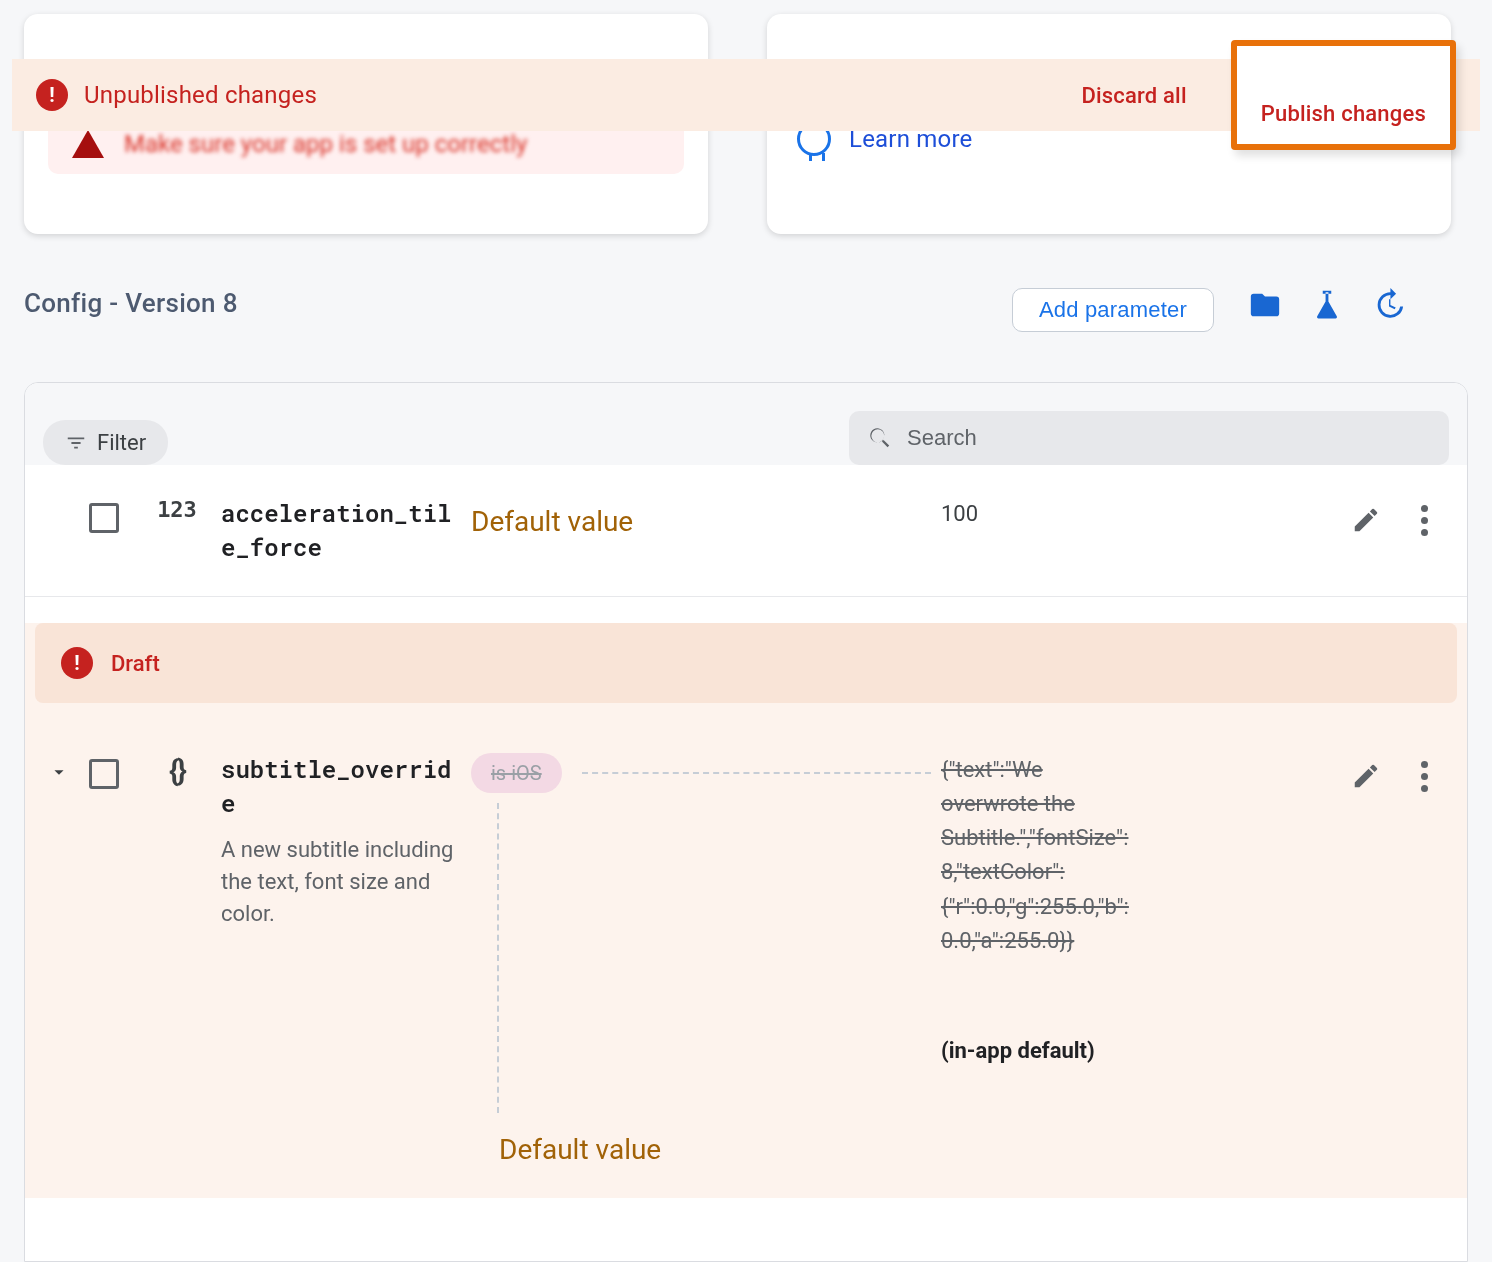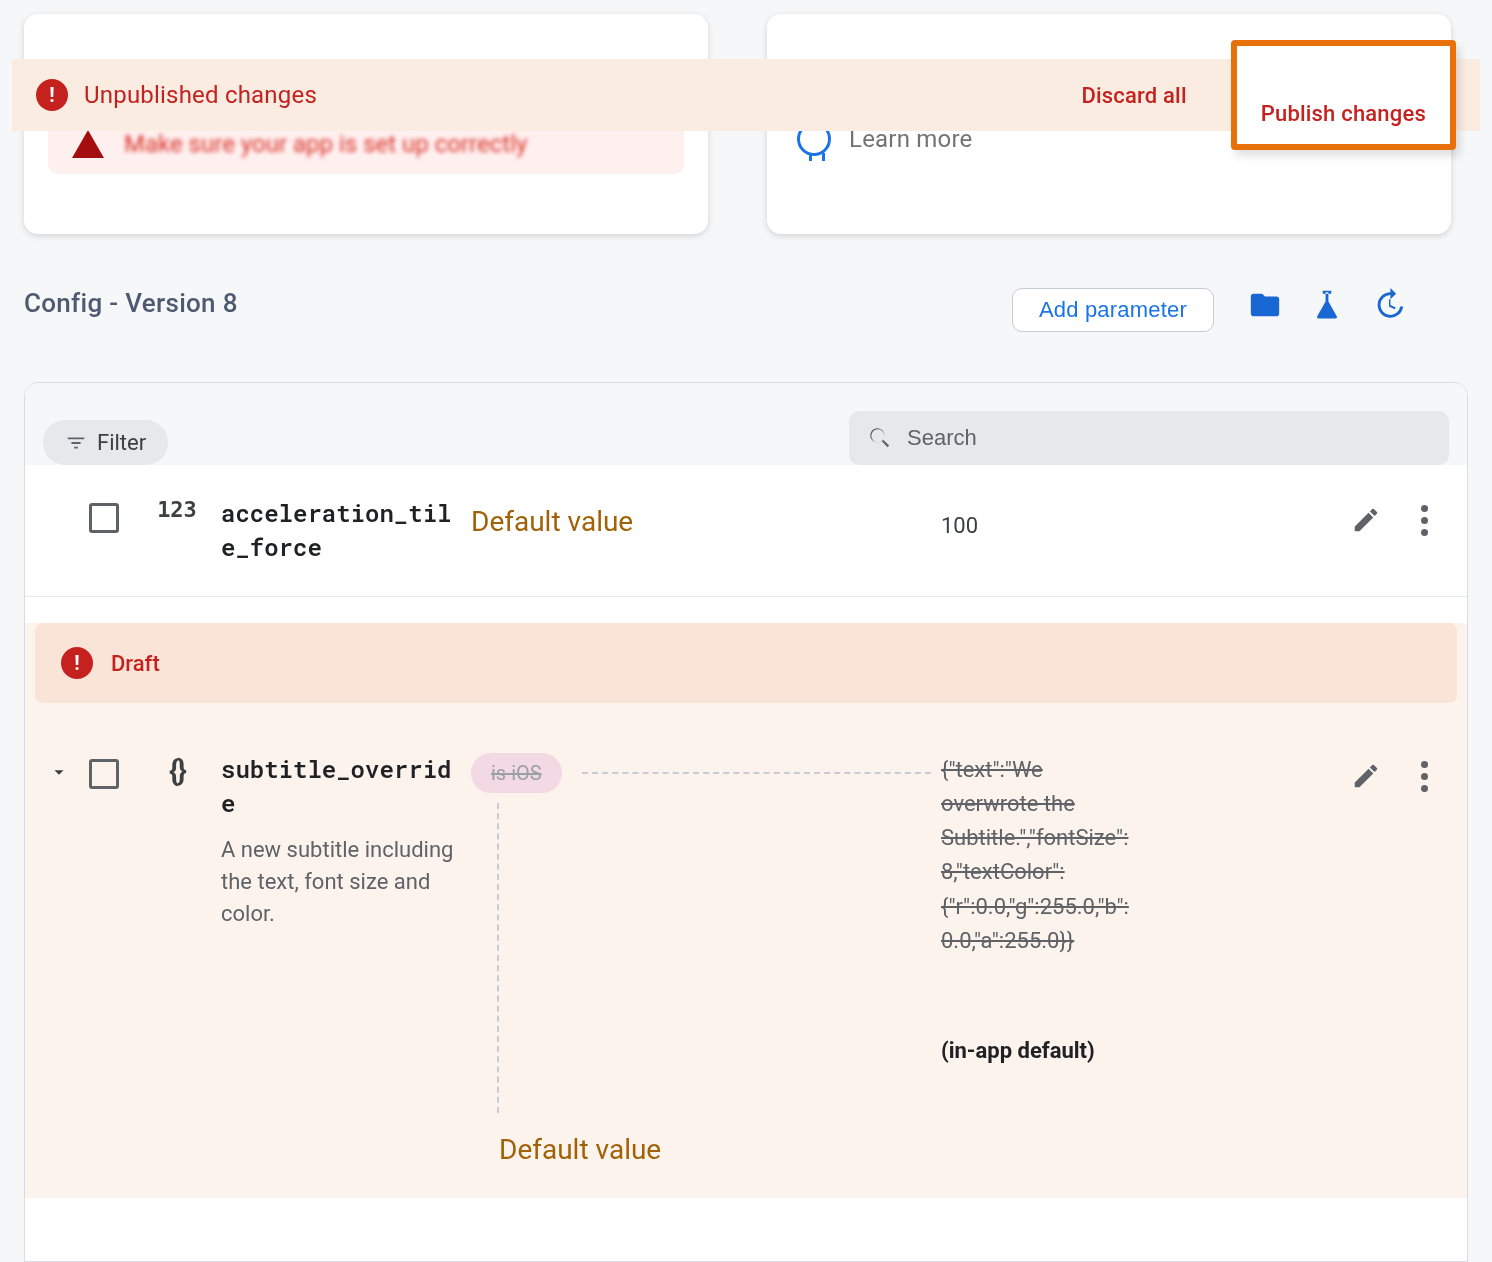--- a/index.html
+++ b/index.html
@@ -79,21 +79,21 @@
   .right-inner {
     display:flex; gap:18px; align-items:center; padding: 108px 30px 0 30px;
   }
   .lightbulb {
     width:34px;height:34px;border:3px solid #1a73e8;border-radius:50%;
     position:relative;
   }
   .lightbulb::after{
     content:""; position:absolute; bottom:-8px; left:9px; width:10px; height:8px; border-left:3px solid #1a73e8; border-right:3px solid #1a73e8;
   }
-  .learn { color:#737373; font-size:24px; letter-spacing:0.2px; }
+  .learn { color:#1d4ed8; font-size:24px; letter-spacing:0.2px; }
 
   .section-header {
     position:absolute; top:288px; left:24px; right:24px; display:flex; align-items:flex-start;
   }
   .section-title { color:#4d5a70; font-size:26px; font-weight:500; letter-spacing:0.3px; }
   .section-header .spacer { flex:1; }
   .addparam {
     border:1.5px solid #c6cdd6; border-radius: 10px; padding: 8px 26px;
     color:#1a73e8; font-size:22px; font-weight:400; letter-spacing:0.2px;
     background:#fff;
@@ -230,21 +230,21 @@
   <div class="row">
     <div class="chev"></div>
     <div class="cb"></div>
     <div class="typecol">
         <span class="num">123</span>
       </div>
     <div class="namecol">acceleration_tile_force</div>
     <div class="condcol">
         <div class="defv">Default value</div>
       </div>
-    <div class="valcol" style="margin-top:16px;">100</div>
+    <div class="valcol" style="margin-top:4px;">100</div>
     <div class="actions">
       <svg viewBox="0 0 24 24">
           <path d="M3 17.25V21h3.75L17.81 9.94l-3.75-3.75zM20.71 7.04a1 1 0 0 0 0-1.41l-2.34-2.34a1 1 0 0 0-1.41 0l-1.83 1.83 3.75 3.75z"></path>
         </svg>
       <div class="dots">
           <span></span>
           <span></span>
           <span></span>
         </div>
     </div>

